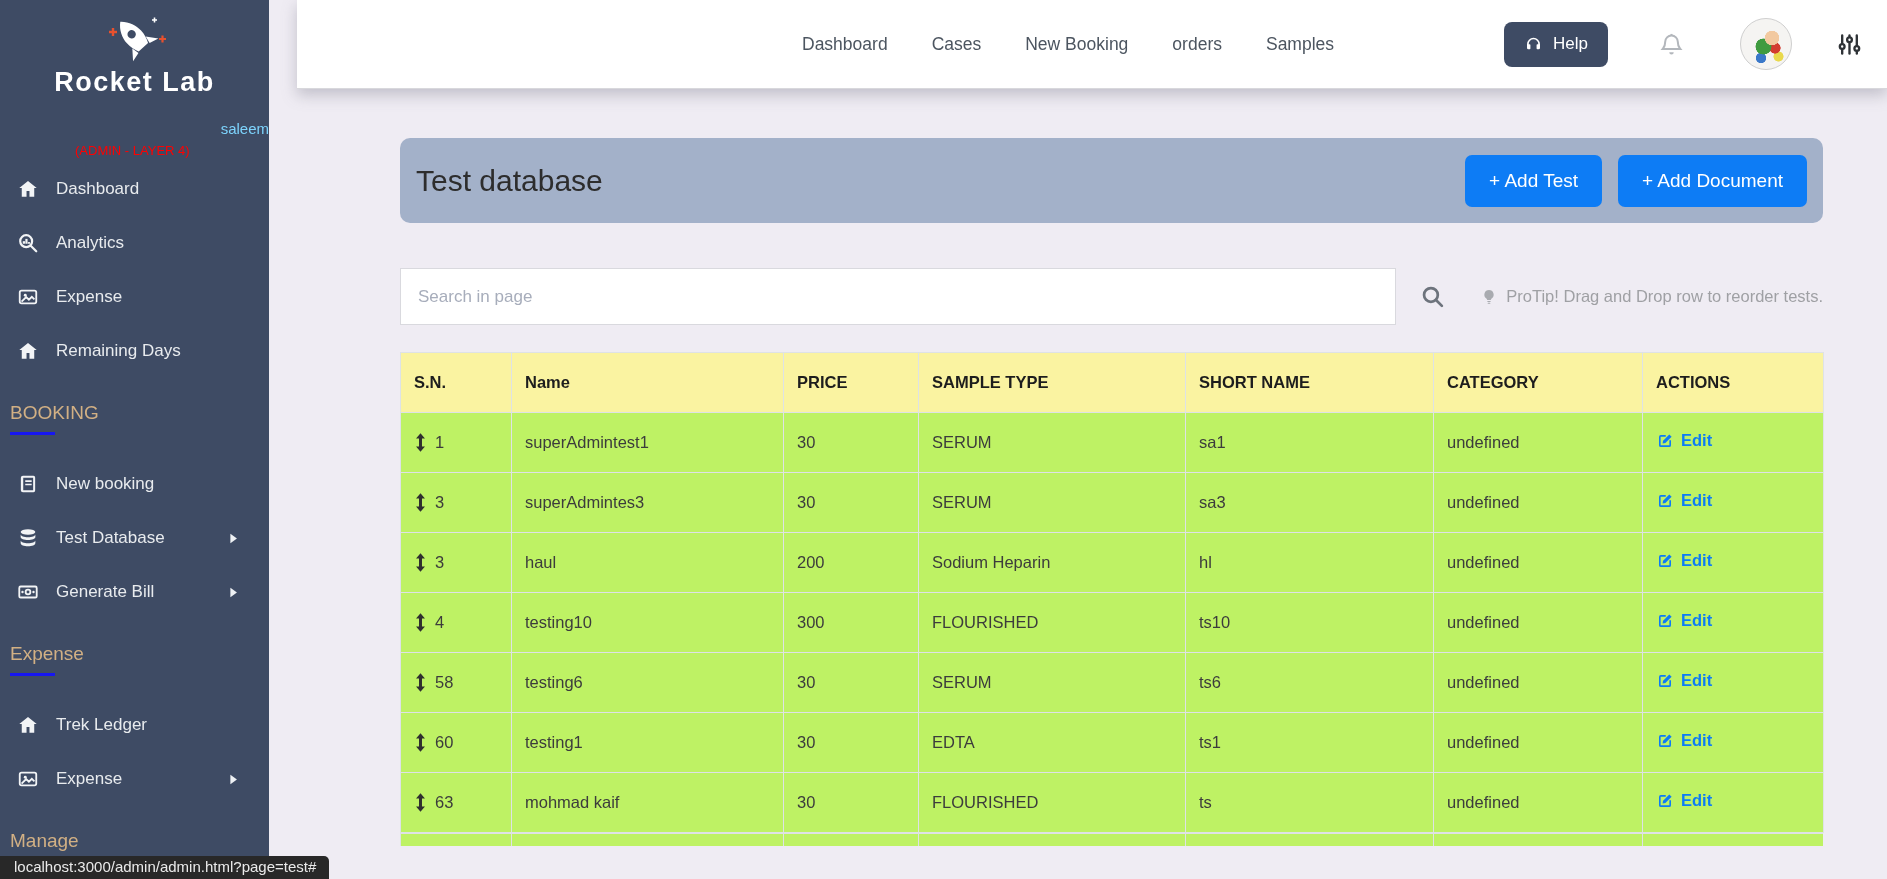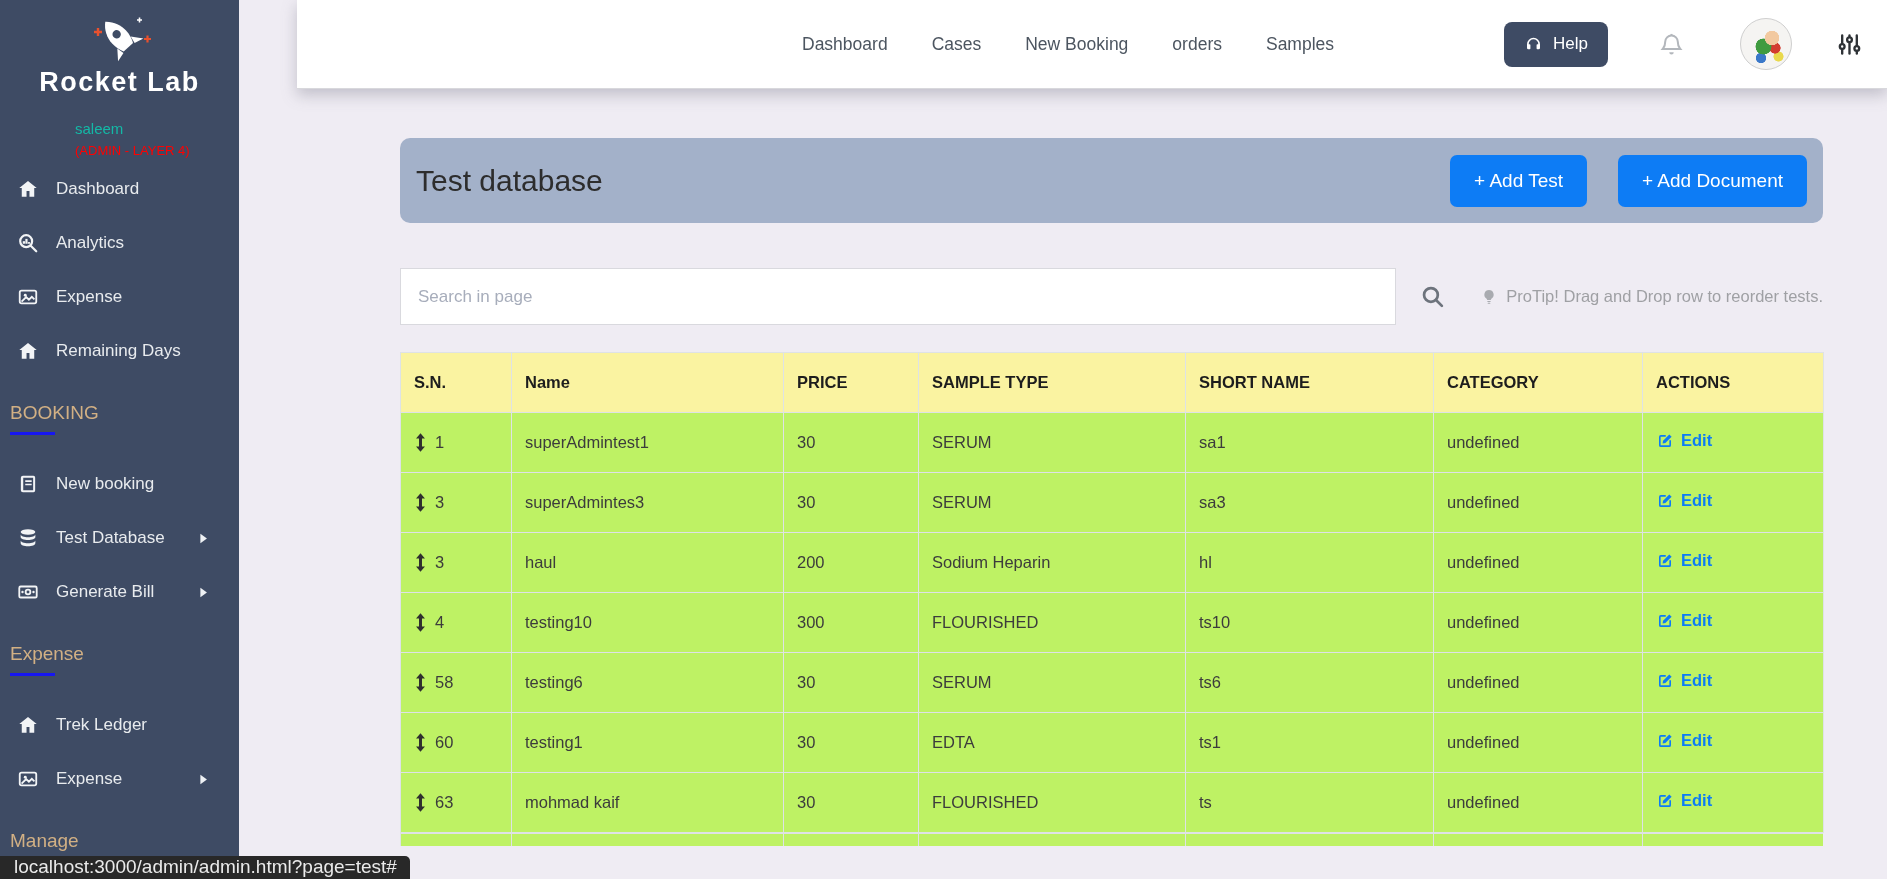--- a/index.html
+++ b/index.html
@@ -7,27 +7,27 @@
   body {
     font-family: "Liberation Sans", sans-serif;
     background:#efecf3;
     overflow:hidden;
     position:relative;
   }
   svg { display:block; }
 
   
   .sidebar {
-    position:fixed; left:0; top:0; width:239px; height:879px;
+    position:fixed; left:0; top:0; width:269px; height:879px;
     background:#3e4b64; z-index:20; color:#e8ebee;
   }
   .logo { padding-top:12px; display:flex; flex-direction:column; align-items:center; cursor:pointer; }
   .logo-text { color:#ffffff; font-size:27px; font-weight:bold; letter-spacing:1.5px; margin-top:1px; }
   .user-block { margin:20px 0 0 75px; line-height:1.5; }
-  .user-name { color:#14b8a6; font-size:15px; }
+  .user-name { color:#7dd3fc; font-size:15px;text-align:right; }
   .user-role { color:#ff0000; font-size:13px; }
   .side-nav { margin-top:2px; }
   .side-item {
     display:flex; align-items:center; height:54px; padding-left:17px;
     font-size:17px; color:#e8ebee; cursor:pointer; text-decoration:none;
   }
   .side-item .ico { width:22px; height:22px; margin-right:17px; flex:0 0 auto; color:#f2f4f6; }
   .side-item .caret { margin-left:auto; margin-right:28px; width:15px; height:15px; color:#eef1f4; }
   .side-section { margin-top:24px; margin-bottom:22px; padding-left:10px; }
   .sec-title { color:#d2b084; font-size:19px; line-height:22px; }
@@ -64,21 +64,21 @@
   .sliders { width:27px; height:27px; color:#2f3337; cursor:pointer; }
 
   
   .main { margin-left:297px; padding:138px 0 0 103px; }
   .content { width:1423px; }
   .page-header {
     width:100%; height:85px; background:#a3b1c9; border-radius:10px;
     display:flex; align-items:center;
   }
   .page-title { margin-left:16px; font-size:30px; font-weight:400; color:#2d2d2d; }
-  .header-buttons { margin-left:auto; margin-right:16px; display:flex; gap:31px; }
+  .header-buttons { margin-left:auto; margin-right:16px; display:flex; gap:16px; }
   .btn-primary {
     background:#0d7cf5; color:#ffffff; font-size:19px; border:none; border-radius:7px;
     height:52px; padding:0 24px; cursor:pointer; font-family:inherit; white-space:nowrap;
   }
   .search-row { margin-top:45px; display:flex; align-items:center; height:57px; }
   .search-input {
     width:996px; height:57px; border:1px solid #d9d9de; border-radius:0;
     padding:0 17px; font-size:17px; color:#8b5cf6; font-family:inherit; background:#fff; outline:none;
   }
   .search-input::placeholder { color:#a7adbb; }
@@ -98,21 +98,21 @@
   .sn-cell { display:flex; align-items:center; gap:8px; height:100%; }
   .drag-handle { color:#2f2f2f; cursor:grab; display:flex; }
   .edit-link { color:#0d7cf5; display:inline-flex; align-items:center; gap:7px; text-decoration:none; cursor:pointer;font-weight:bold; }
   .edit-link .ico { width:18px; height:18px; }
   .partial-row-clip { width:1423px; height:13px; overflow:hidden; }
   .partial-row-clip table { margin-top:0; }
 
   
   .statusbar {
     position:fixed; left:0; bottom:0; z-index:40;
-    background:#282828; color:#eaeaea; font-size:19px;
+    background:#282828; color:#eaeaea; font-size:15px;
     padding:2px 13px 4px 14px; border-top-right-radius:5px; line-height:17px;
   }
 </style>
 </head>
 <body>
 
 <aside class="sidebar">
   <div class="logo">
     <span>
       <svg width="72" height="54" viewBox="0 0 72 54">

